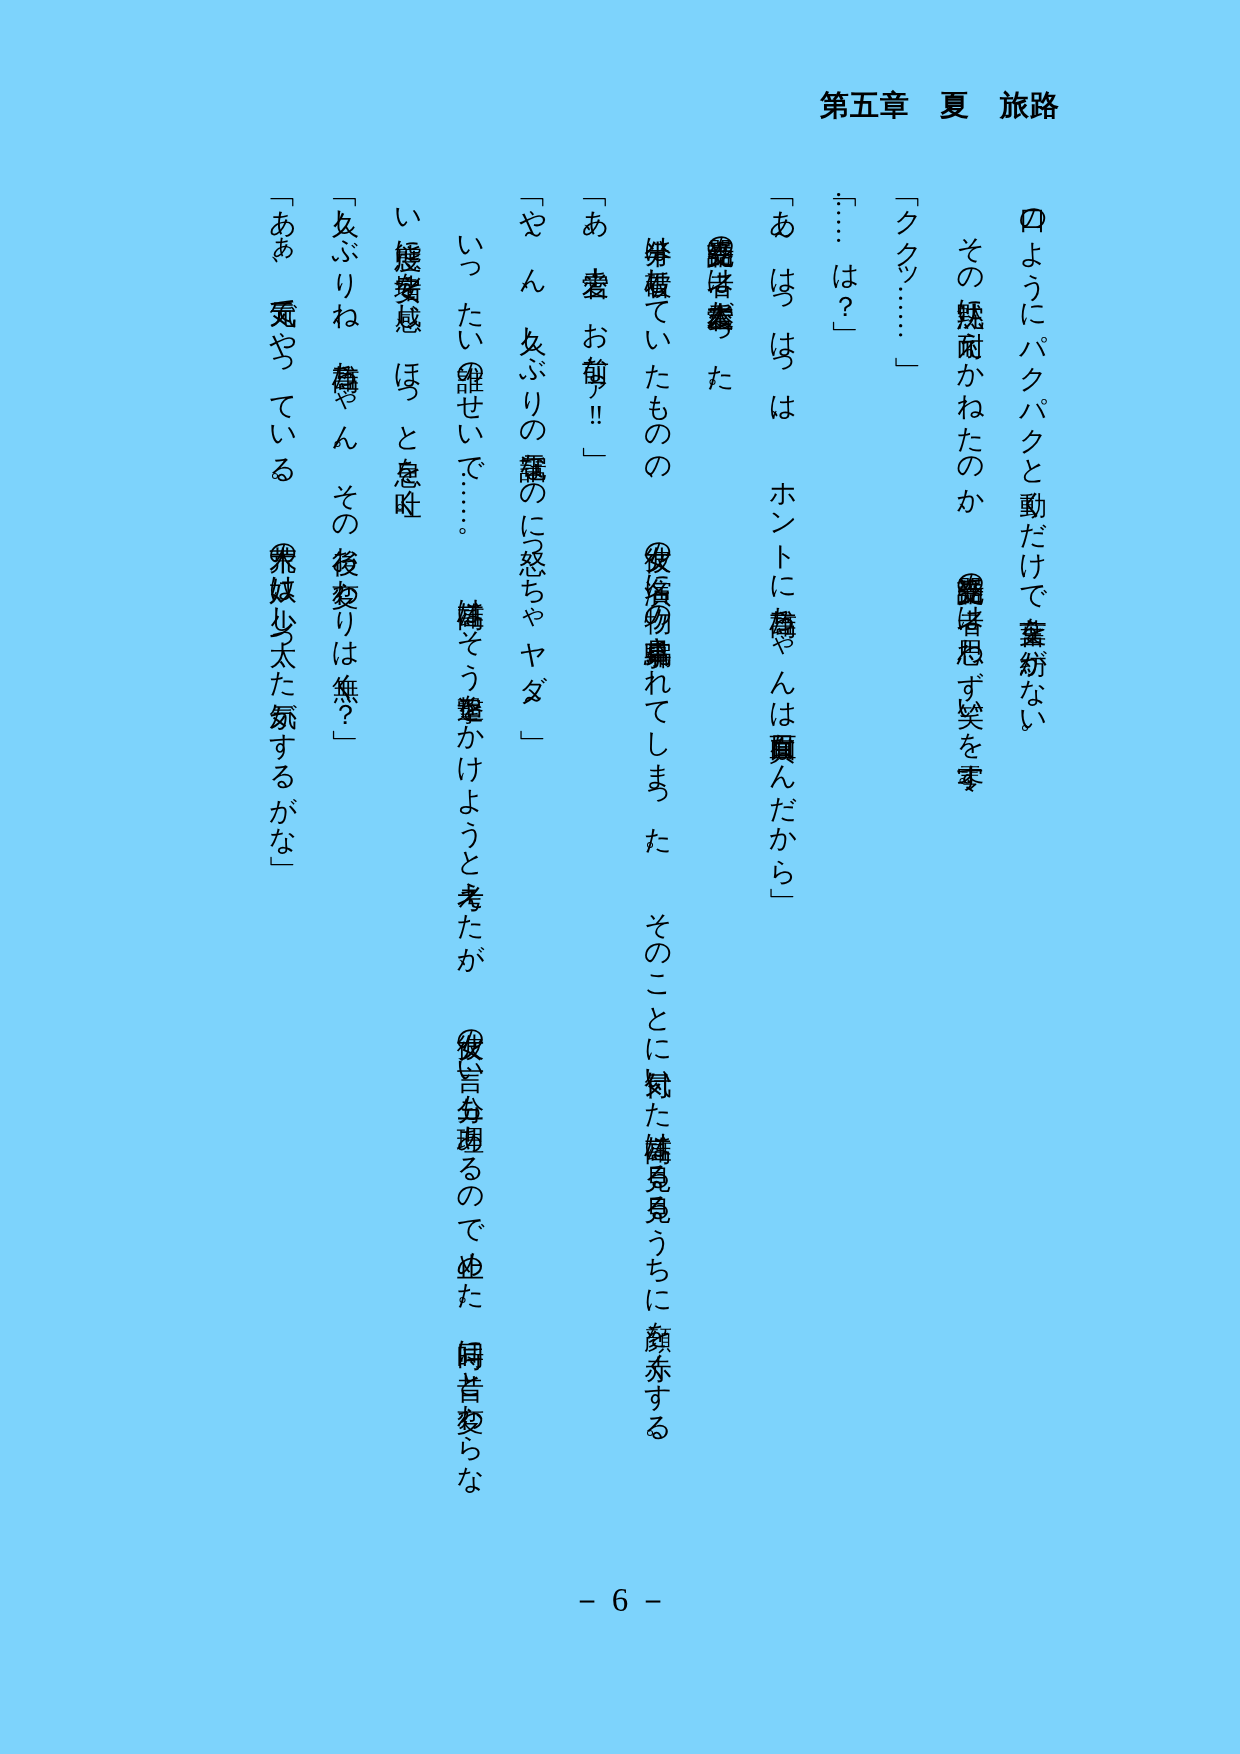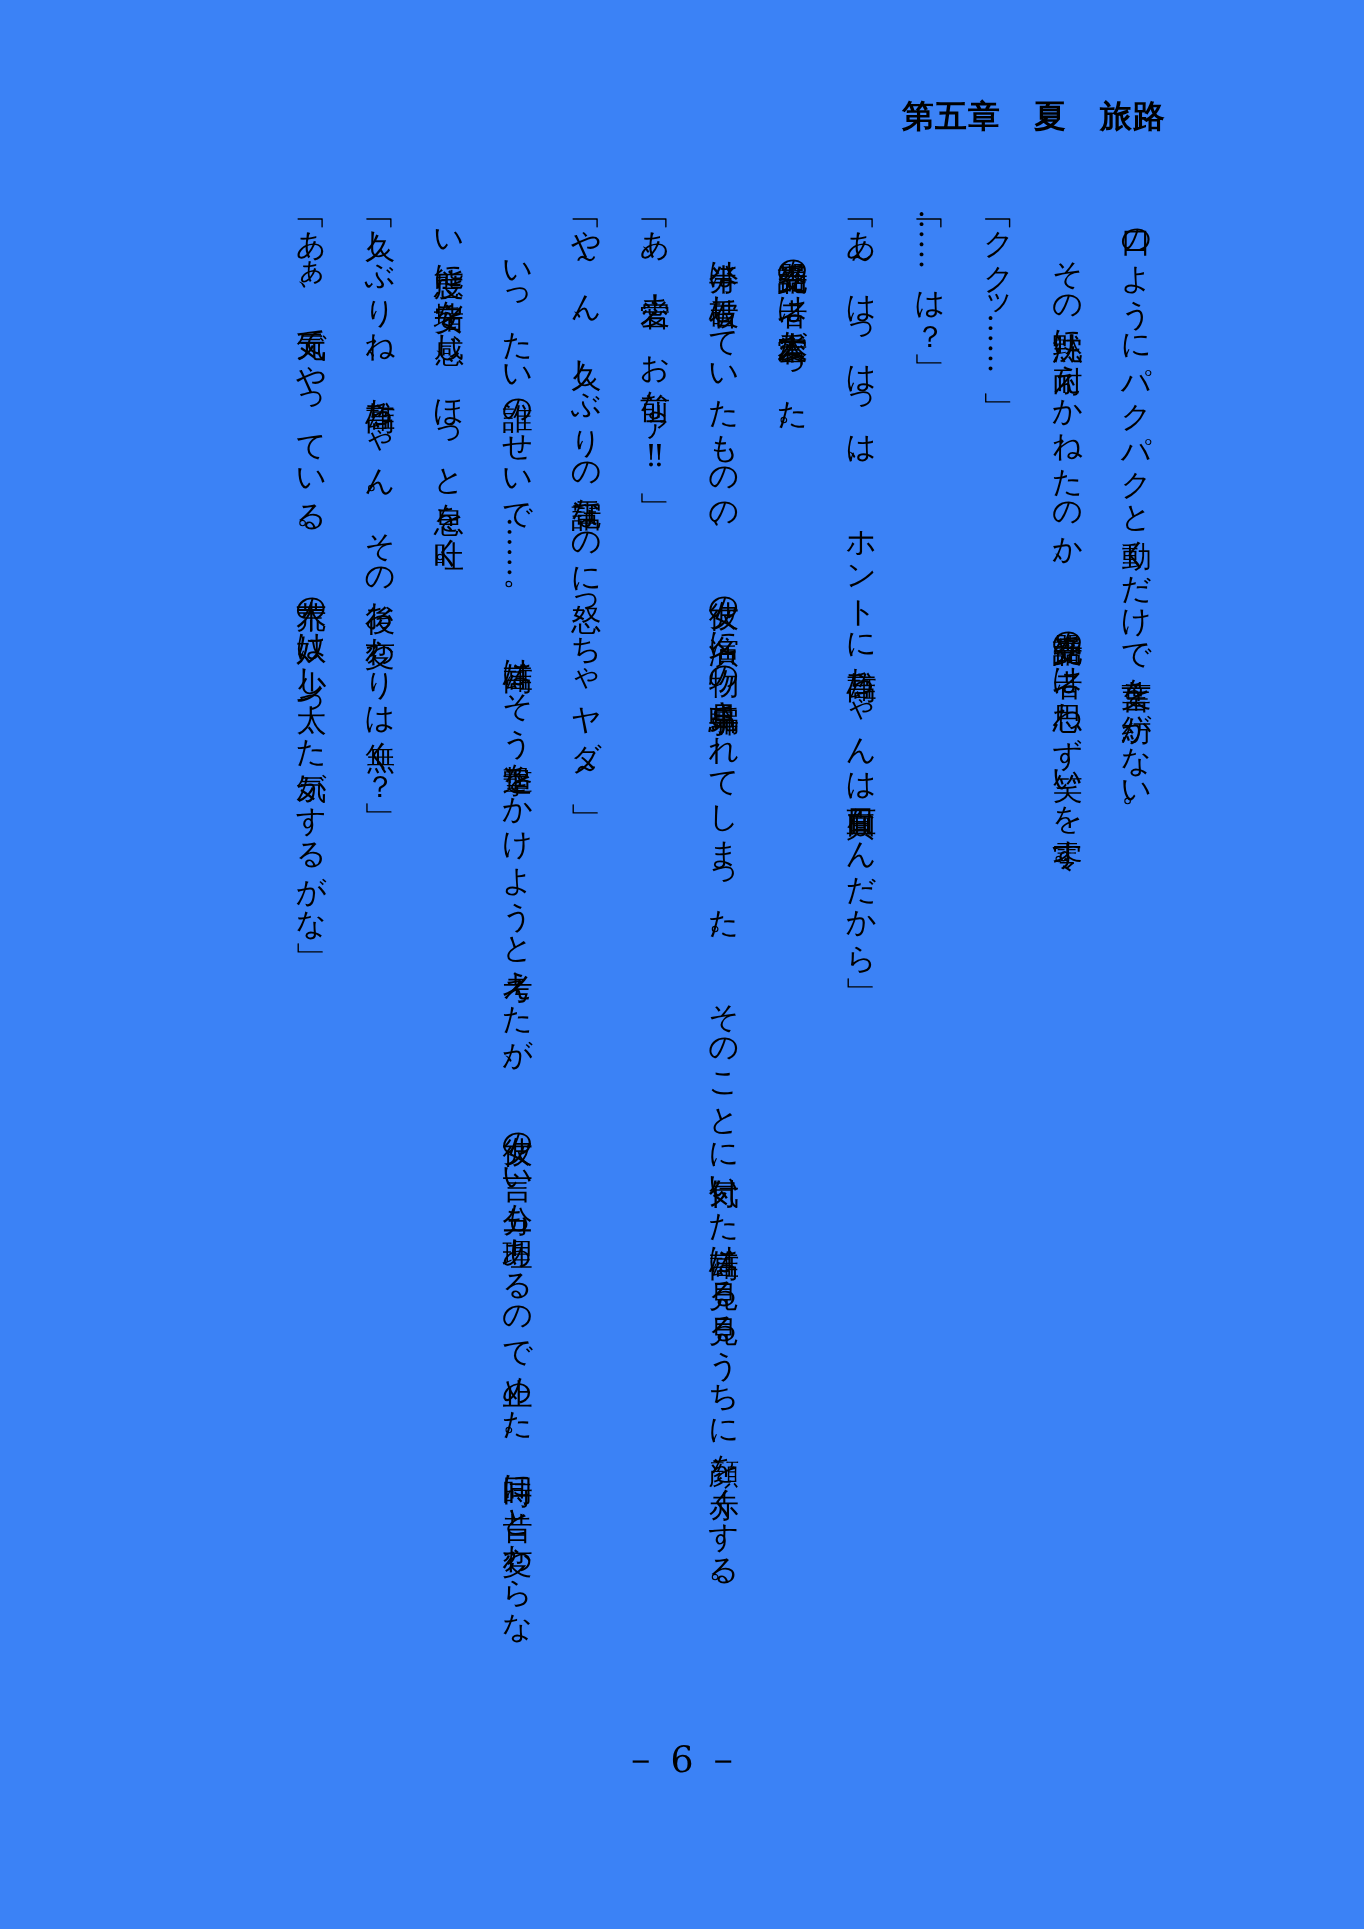--- a/index.html
+++ b/index.html
@@ -11,21 +11,22 @@
     height: 1754px;
     background: #ffffff;
     position: relative;
     overflow: hidden;
     color: #000000;
     font-family: "DejaVu Serif", "Liberation Serif", serif;
   }
   .page {
     position: absolute;
     inset: 0;
-    background: #3b82f6;
+    background: #7dd3fc;
+    font-family: Liberation Serif, serif;
   }
   .chapter-header {
     position: absolute;
     top: 86px;
     right: 180px;
     font-size: 29px;
     font-weight: 600;
     letter-spacing: 1px;
     white-space: pre;
   }

